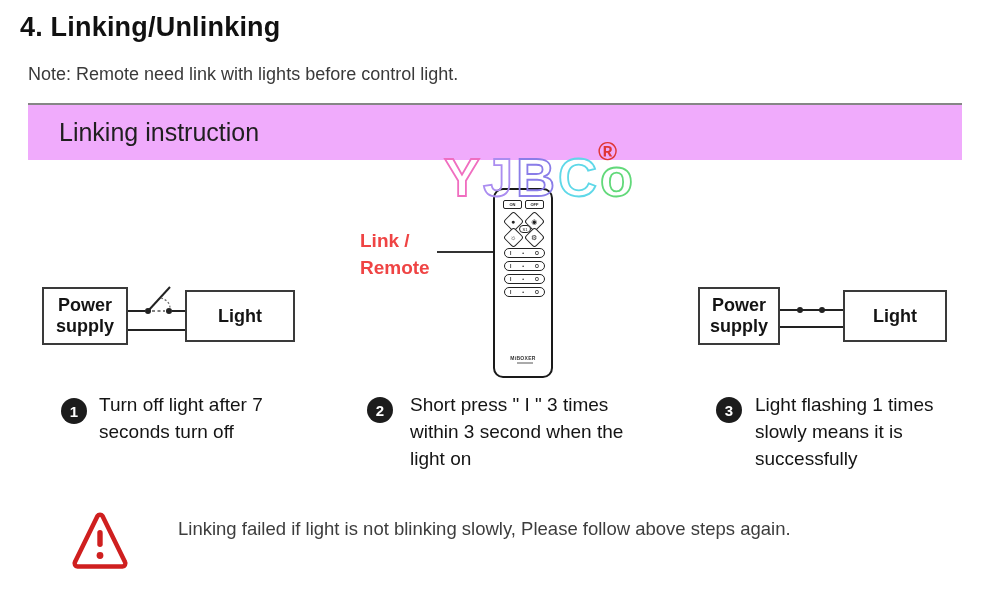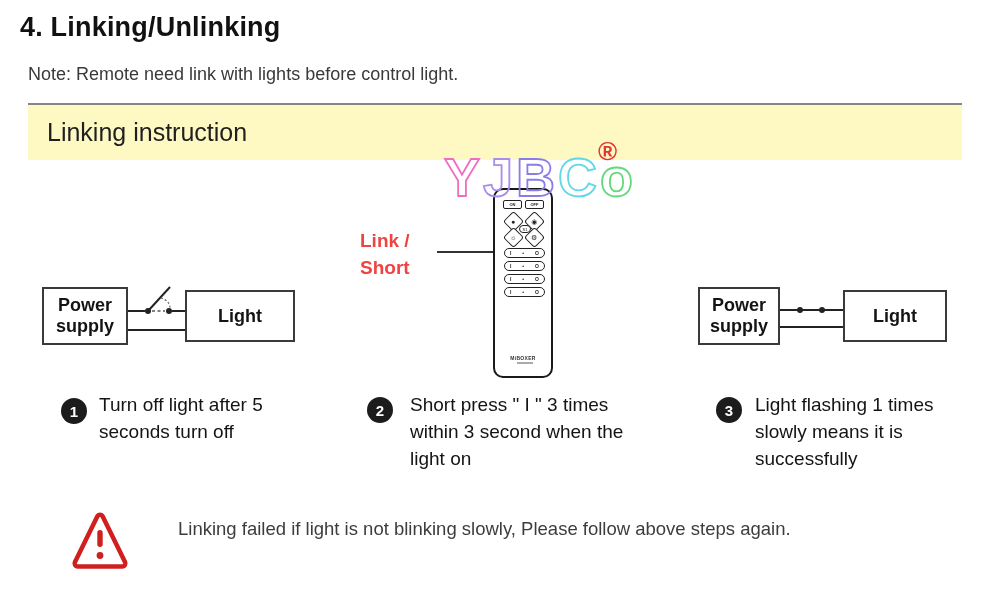--- a/index.html
+++ b/index.html
@@ -11,22 +11,22 @@
     font-family: "Liberation Sans", "DejaVu Sans", sans-serif;
     overflow: hidden;
   }
   .abs { position: absolute; }
 
   .title { left:20px; top:12px; font-size:27px; font-weight:bold; color:#111; letter-spacing:0.2px; }
   .note  { left:28px; top:64px; font-size:18px; color:#3a3a3a; }
 
   .banner {
     left:28px; top:103px; width:934px; height:57px;
-    background:#fef9c3; border-top:2px solid #868686;
-    display:flex; align-items:center; padding-left:19px;
+    background:#f0abfc; border-top:2px solid #868686;
+    display:flex; align-items:center; padding-left:31px;
   }
   .banner-text { font-size:25px; color:#1f1f1f; }
 
   
   .watermark { left:444px; top:146px; font-size:54px; font-weight:bold; letter-spacing:3px; z-index:5; }
   .wm-letter { -webkit-text-stroke:1.8px #999; color:transparent; }
   .wm-reg { position:absolute; left:154px; top:-10px; font-size:26px; font-weight:bold; letter-spacing:0; }
 
   
   .dbox {
@@ -145,21 +145,21 @@
     <line x1="128" y1="330" x2="185" y2="330" stroke="#222" stroke-width="2"></line>
 
     <line x1="780" y1="310" x2="843" y2="310" stroke="#222" stroke-width="2"></line>
     <circle cx="800" cy="310" r="3" fill="#222"></circle>
     <circle cx="822" cy="310" r="3" fill="#222"></circle>
     <line x1="780" y1="327" x2="843" y2="327" stroke="#222" stroke-width="2"></line>
   </svg>
 
   <div class="abs link-label">
     <div>Link /</div>
-    <div>Short</div>
+    <div>Remote</div>
   </div>
   <div class="abs link-line"></div>
 
   <div class="abs remote">
     <div class="r-btn r-on">ON</div>
     <div class="r-btn r-off">OFF</div>
 
     <div class="diamond d-tl">
         <span>●</span>
       </div>
@@ -193,21 +193,21 @@
       <span>I</span>
         <span class="mid">•</span>
         <span>O</span>
     </div>
 
     <div class="brand">MiBOXER</div>
     <div class="brand-sub"></div>
   </div>
 
   <div class="abs step-circle sc1">1</div>
-  <div class="abs step-text st1">Turn off light after 5 seconds turn off</div>
+  <div class="abs step-text st1">Turn off light after 7 seconds turn off</div>
 
   <div class="abs step-circle sc2">2</div>
   <div class="abs step-text st2">Short press " I " 3 times within 3 second when the light on</div>
 
   <div class="abs step-circle sc3">3</div>
   <div class="abs step-text st3">Light flashing 1 times slowly means it is successfully</div>
 
   <svg class="abs warn-tri" viewBox="0 0 58 62">
     <path d="M 26.5 6 a 3 3 0 0 1 5 0 L 54 52 a 3 3 0 0 1 -2.5 4.5 H 6.5 A 3 3 0 0 1 4 52 Z" fill="#fff" stroke="#cf1f1f" stroke-width="4.5" stroke-linejoin="round"></path>
     <rect x="26.3" y="20" width="5.4" height="17" rx="2.7" fill="#cf1f1f"></rect>

